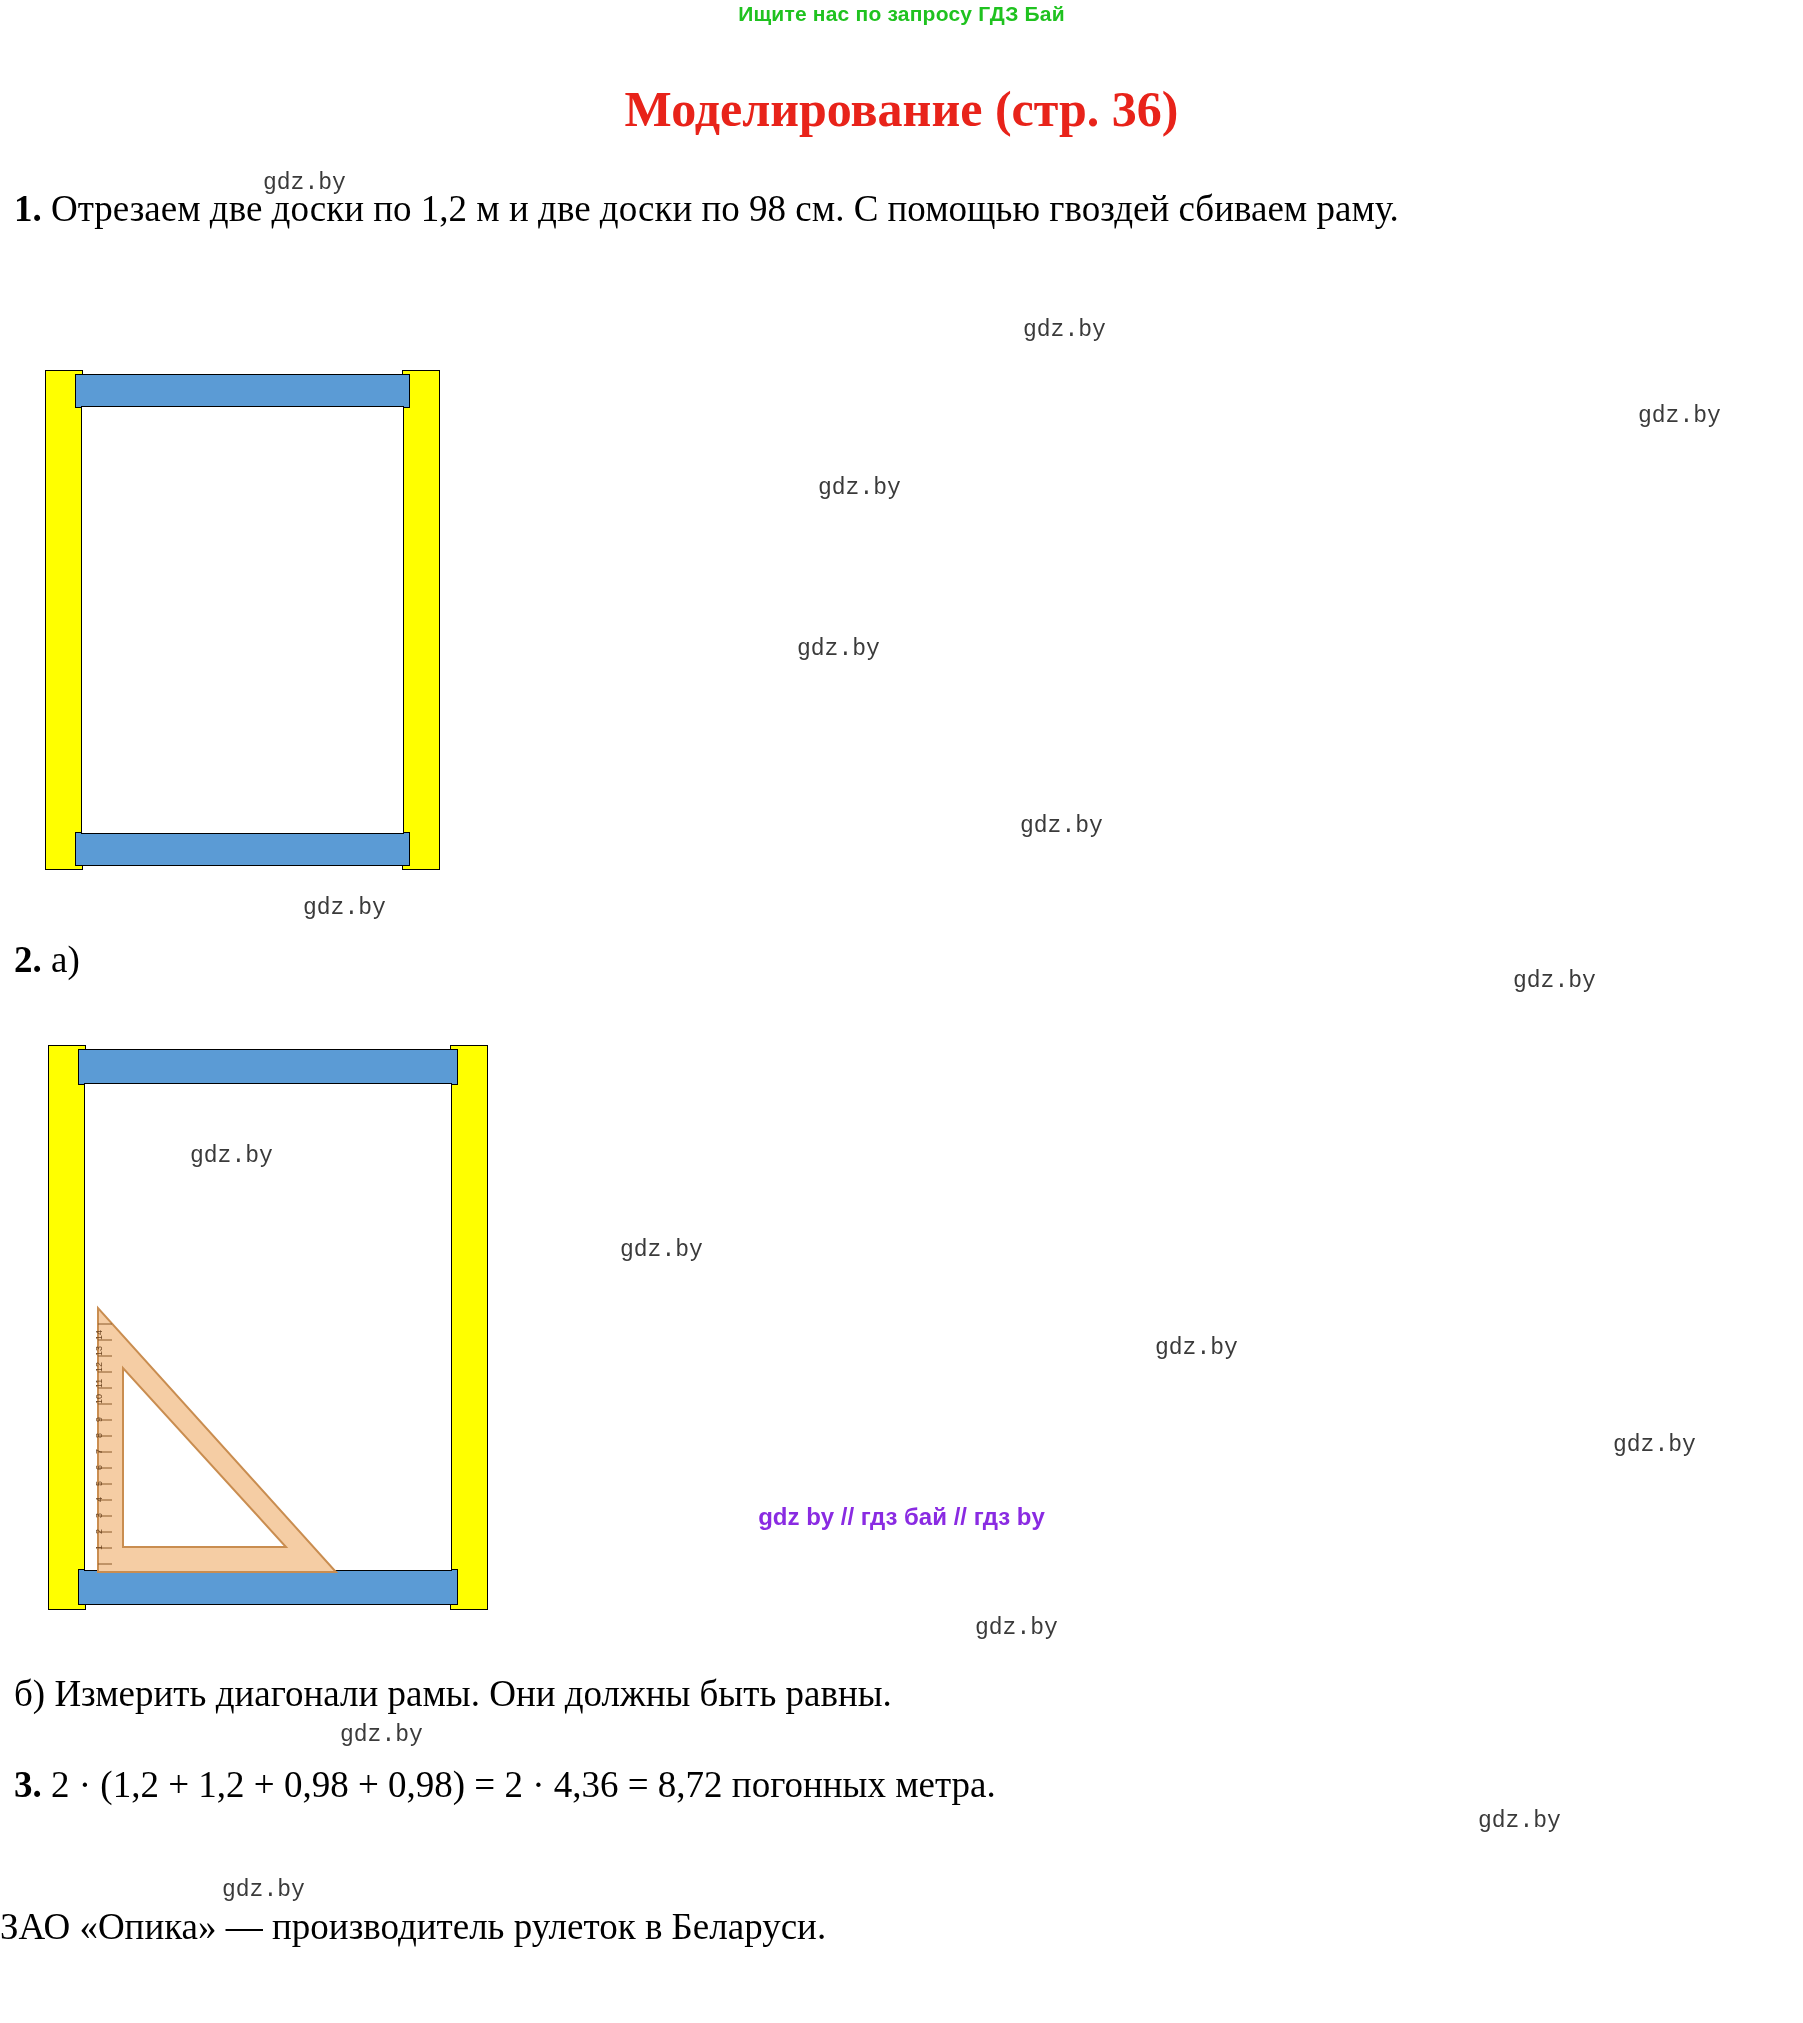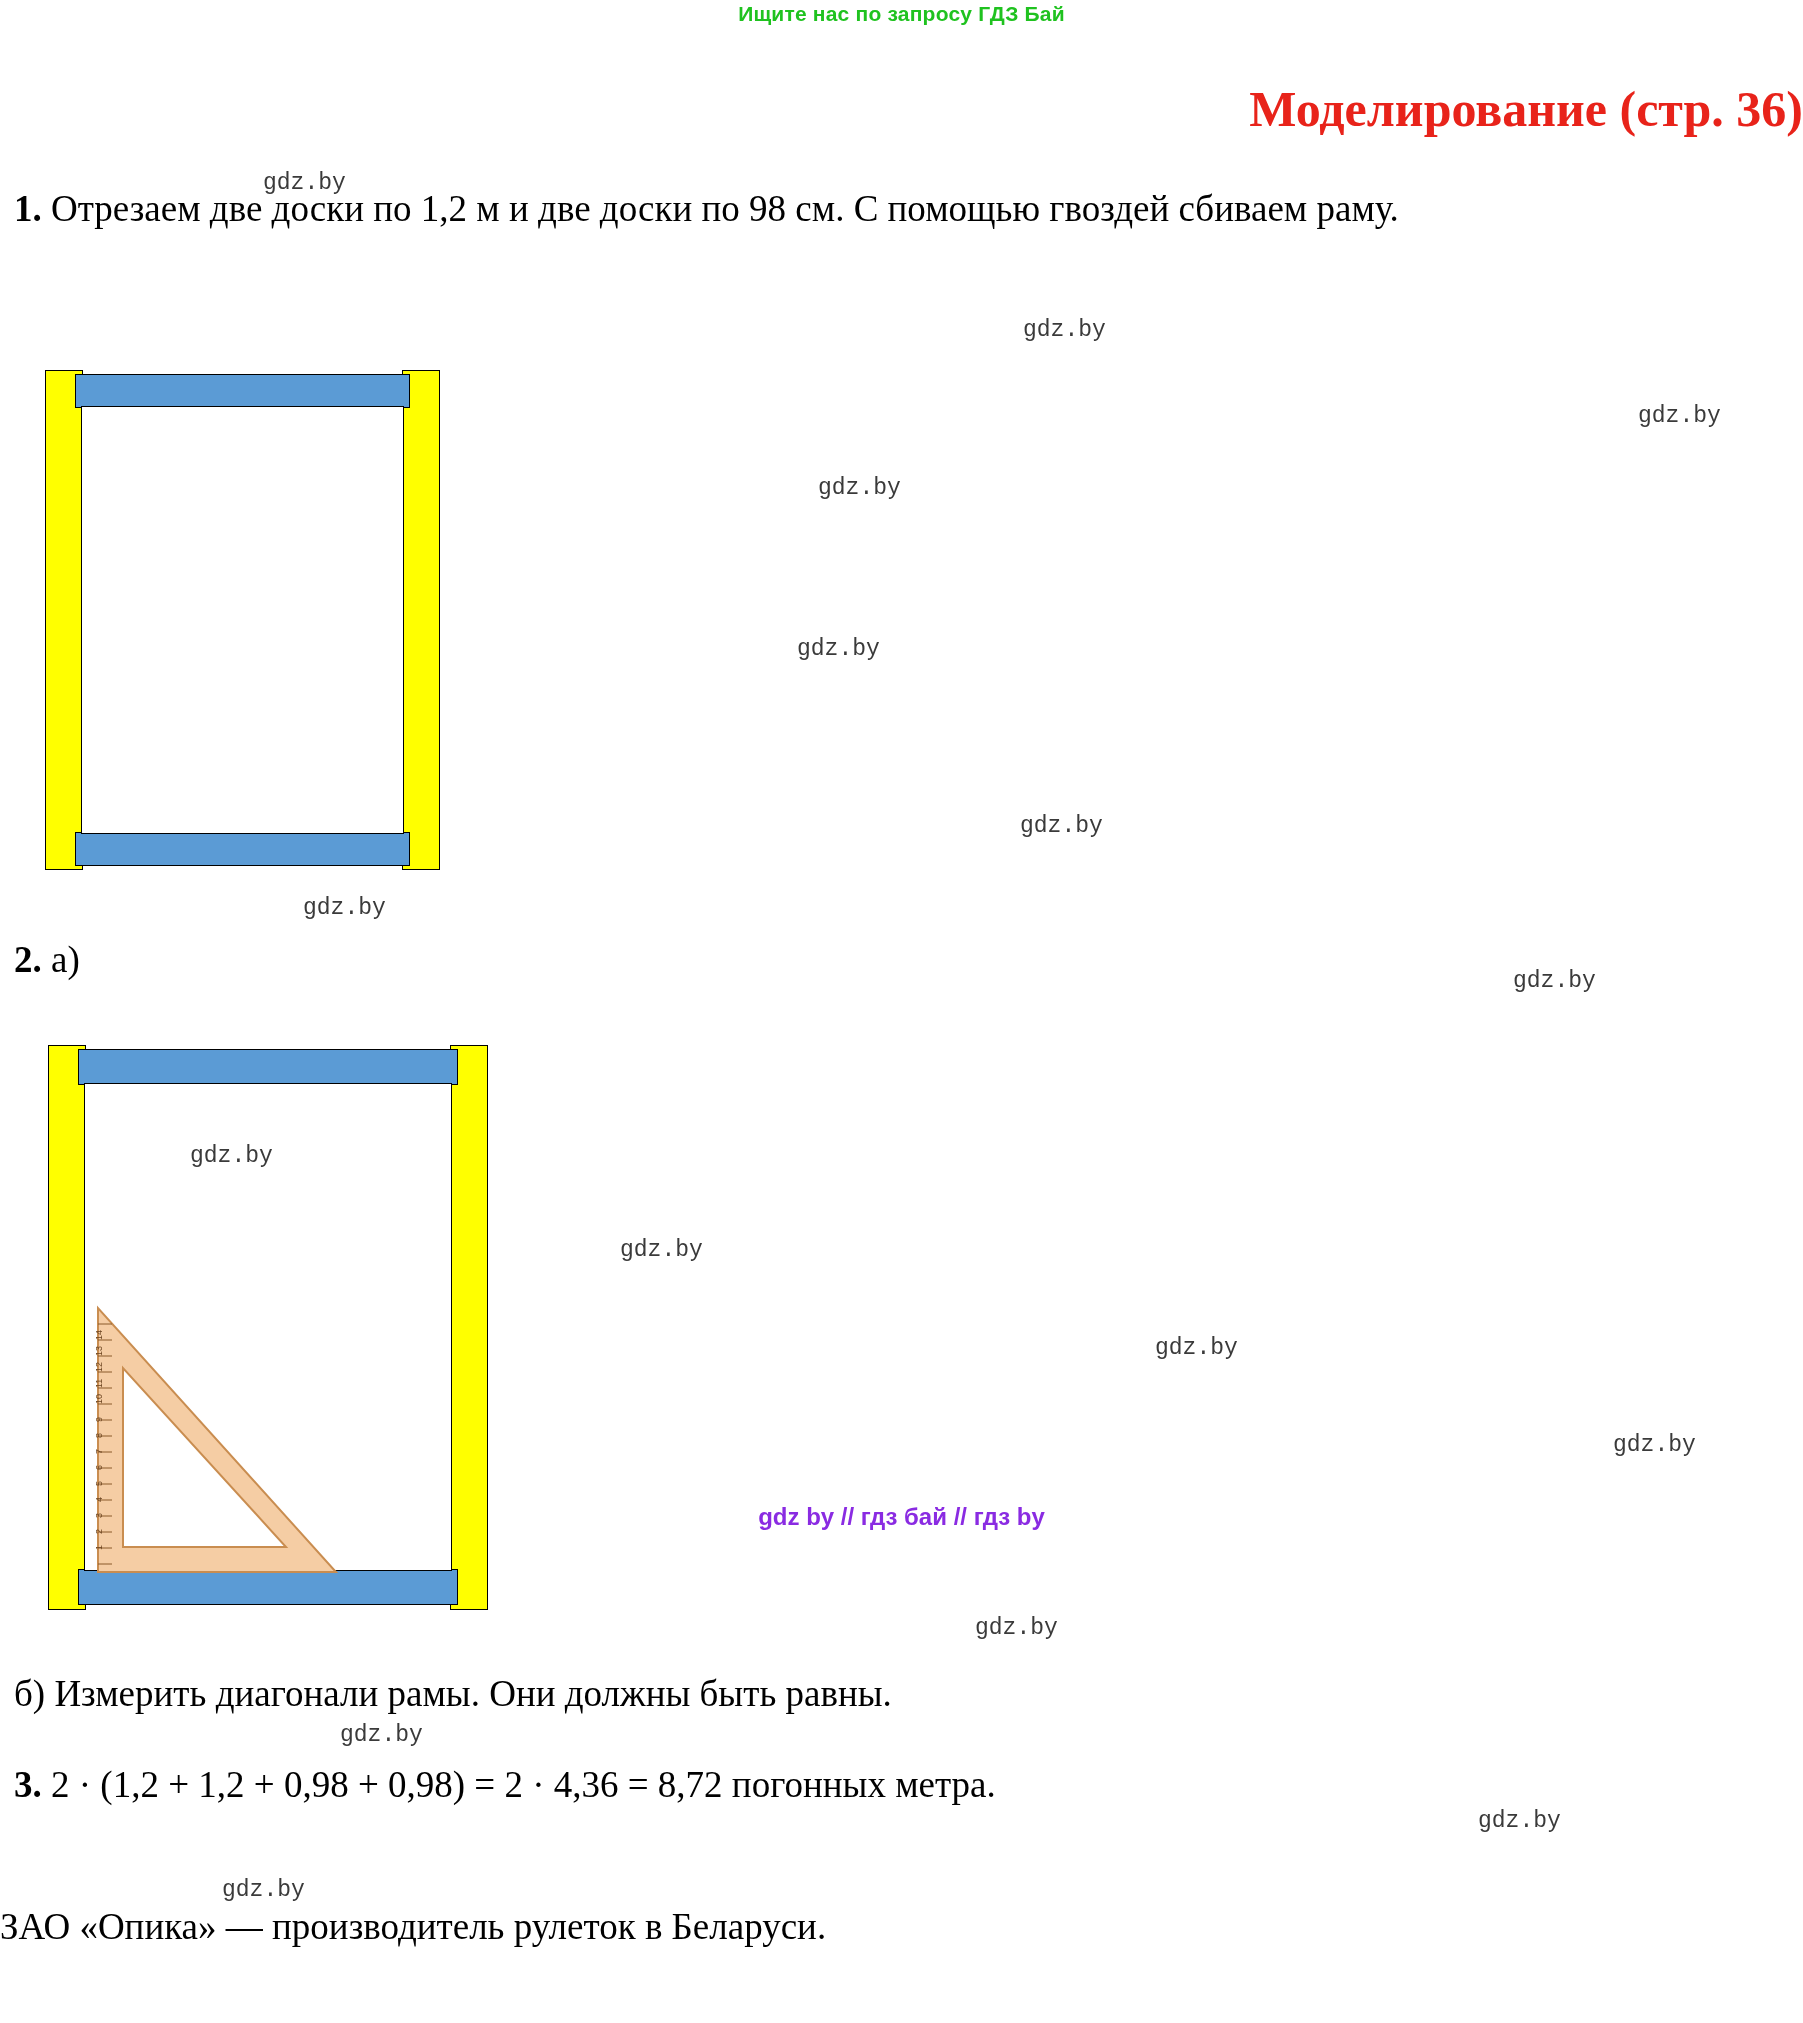--- a/index.html
+++ b/index.html
@@ -32,21 +32,21 @@
     font-size: 21px;
     color: #1fc21f;
     letter-spacing: 0.2px;
   }
   
   .title {
     position: absolute;
     top: 46px;
     left: 0;
     width: 1803px;
-    text-align: right;
+    text-align: center;
     font-family: "Liberation Serif", serif;
     font-weight: bold;
     font-size: 50px;
     color: #e8231a;
   }
   
   .para {
     position: absolute;
     font-family: "Liberation Serif", serif;
     font-size: 37px;

